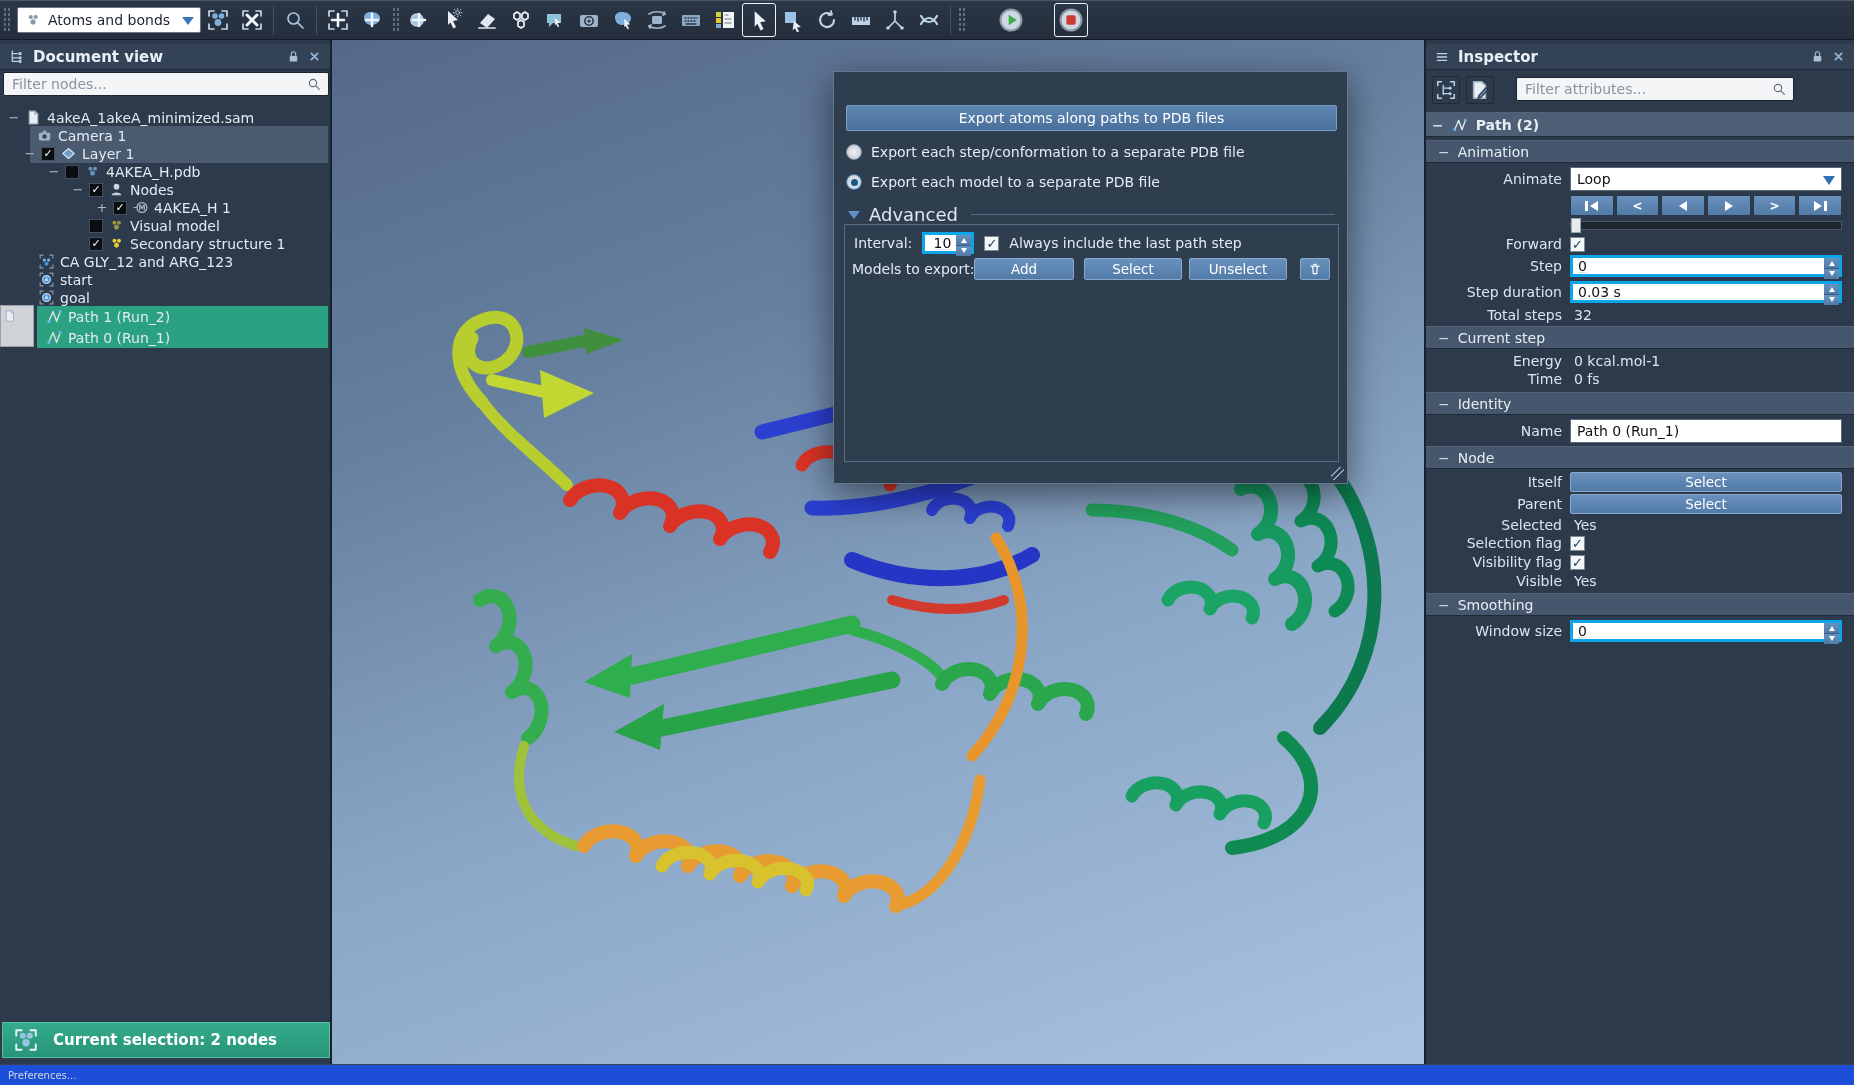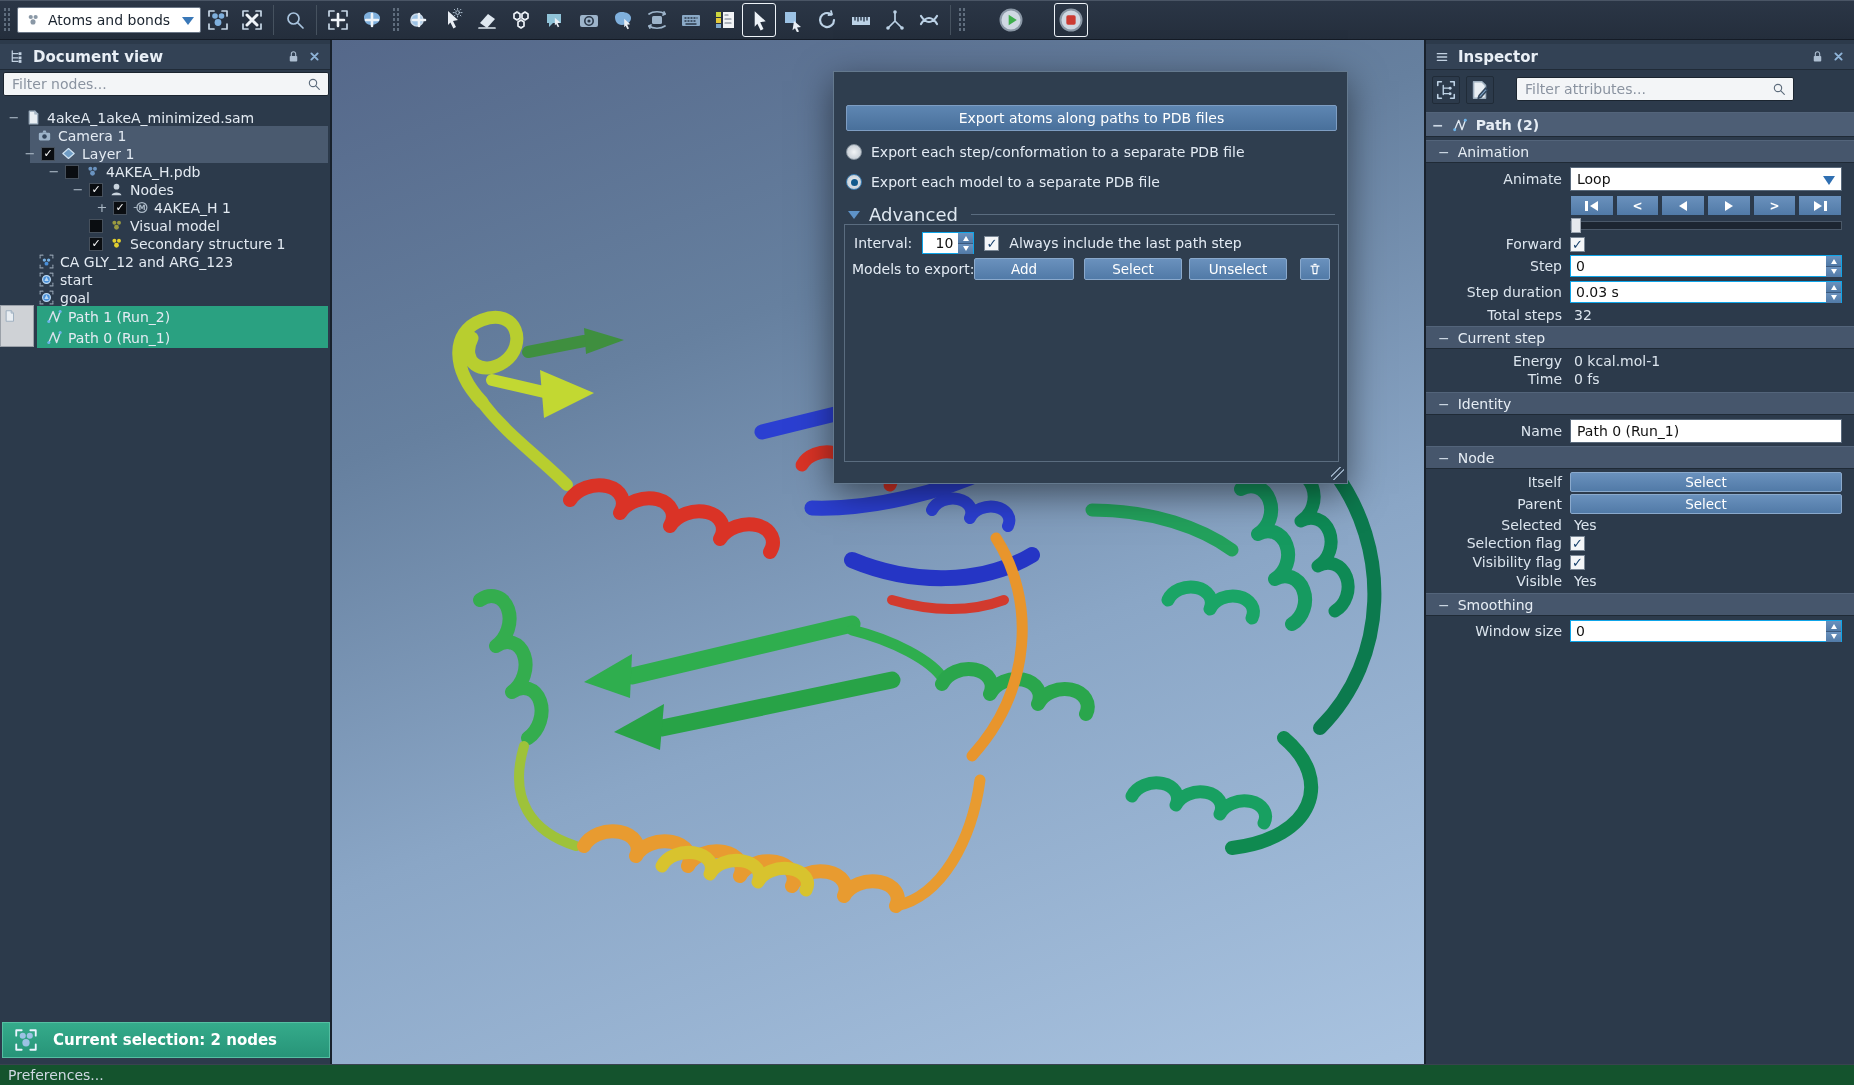--- a/index.html
+++ b/index.html
@@ -48,21 +48,21 @@
   #dlg-export{position:absolute;left:12px;top:33px;width:491px;height:26px;font-size:14px;background:linear-gradient(#5e86b2,#49709b);border-color:#7e9dc2;}
   .radio-row{position:absolute;left:12px;display:flex;align-items:flex-start;gap:9px;font-size:14px;color:#e3ebf4;}
   .radio{width:16px;height:16px;border-radius:50%;background:radial-gradient(#f2f4f6,#b9c2cc);border:1.5px solid #88949f;position:relative;}
   .radio.sel{border-color:#3d7fb4;}
   .radio.sel::after{content:"";position:absolute;left:3.5px;top:3.5px;width:7px;height:7px;border-radius:50%;background:#135a8c;}
   #dlg-adv{position:absolute;left:14px;top:132px;display:flex;align-items:center;gap:9px;font-size:18px;color:#dfe8f1;width:487px;}
   #dlg-adv .tri{width:0;height:0;border:6px solid transparent;border-top:8px solid #5e93c8;margin-top:7px;}
   #dlg-adv .line{flex:1;height:1px;background:#5a6c7f;margin-left:4px;}
   #dlg-group{position:absolute;left:10px;top:152px;width:495px;height:238px;border:1px solid #5a6c7f;}
   .dlg-row{position:absolute;display:flex;align-items:center;font-size:14px;color:#e3ebf4;}
-  .spin{display:flex;height:22px;border:1px solid #0ea5e9;background:#fff;}
+  .spin{display:flex;height:22px;border:3px solid #0ea5e9;background:#fff;text-decoration:underline;}
   .spin .val{flex:1;border:none;outline:none;font-size:14px;padding:0 5px;color:#111;background:#fff;width:100%;}
   .spin .arrows{width:15px;display:flex;flex-direction:column;}
   .uarr{width:0;height:0;border:3.5px solid transparent;border-bottom:5px solid #fff;margin-bottom:2px;}
   .darr{width:0;height:0;border:3.5px solid transparent;border-top:5px solid #fff;margin-top:2px;}
   .cb{width:15px;height:15px;background:#f4f6f8;border:1px solid #7b8896;color:#17406b;font-size:13px;line-height:13px;text-align:center;font-weight:bold;}
   #dlg-table{position:absolute;left:10px;top:64px;width:477px;height:166px;border:1px solid #20282f;background:#fff;}
   #dlg-table .thead{display:flex;height:21px;}
   #dlg-table .corner{width:24px;background:#11161b;border-right:1px solid #555;}
   #dlg-table .hcell{flex:1;background:linear-gradient(#ececec,#cfcfcf);color:#1a1a1a;font-size:14px;display:flex;align-items:center;justify-content:center;border-bottom:1px solid #8d9398;}
   .mrow{display:flex;height:28px;border-bottom:1px solid #565c63;}
@@ -85,21 +85,21 @@
   .tri-l{width:0;height:0;border:5px solid transparent;border-right:8px solid #fff;border-left:0;}
   .tri-r{width:0;height:0;border:5px solid transparent;border-left:8px solid #fff;border-right:0;}
   .mbar{width:3px;height:10px;background:#fff;}
   .slider{width:272px;height:9px;background:#1d2631;border:1px solid #4a5868;position:relative;}
   .slider .handle{position:absolute;left:0;top:-4px;width:10px;height:15px;background:#e6e9ed;border:1px solid #9aa4b0;}
   .ro-val{padding-left:4px;}
   .selectbtn{width:100%;height:20px;font-size:13.5px;}
   .namebox{width:100%;height:24px;border:1px solid #5a6a7c;background:#fff;}
   .namebox input{width:100%;height:100%;border:none;outline:none;font-size:14px;padding:0 6px;color:#111;background:transparent;}
   
-  #statusbar{left:0;top:1064px;width:1854px;height:21px;background:#14532d;border-top:1px solid #39434f;display:flex;align-items:center;padding:0 8px;font-size:14px;color:#cfd8e2;}
+  #statusbar{left:0;top:1064px;width:1854px;height:21px;background:#1d4ed8;border-top:1px solid #39434f;display:flex;align-items:center;padding:0 8px;font-size:10px;color:#cfd8e2;}
 </style>
 </head>
 <body>
 
 <svg width="0" height="0" style="position:absolute">
   <defs>
     <symbol id="s-balls3" viewBox="0 0 24 24">
         <circle cx="9" cy="8" r="2.8" fill="currentColor" stroke="none"></circle>
         <circle cx="15.5" cy="8" r="2.8" fill="currentColor" stroke="none"></circle>
         <circle cx="12" cy="14.5" r="3.4" fill="currentColor" stroke="none"></circle>

